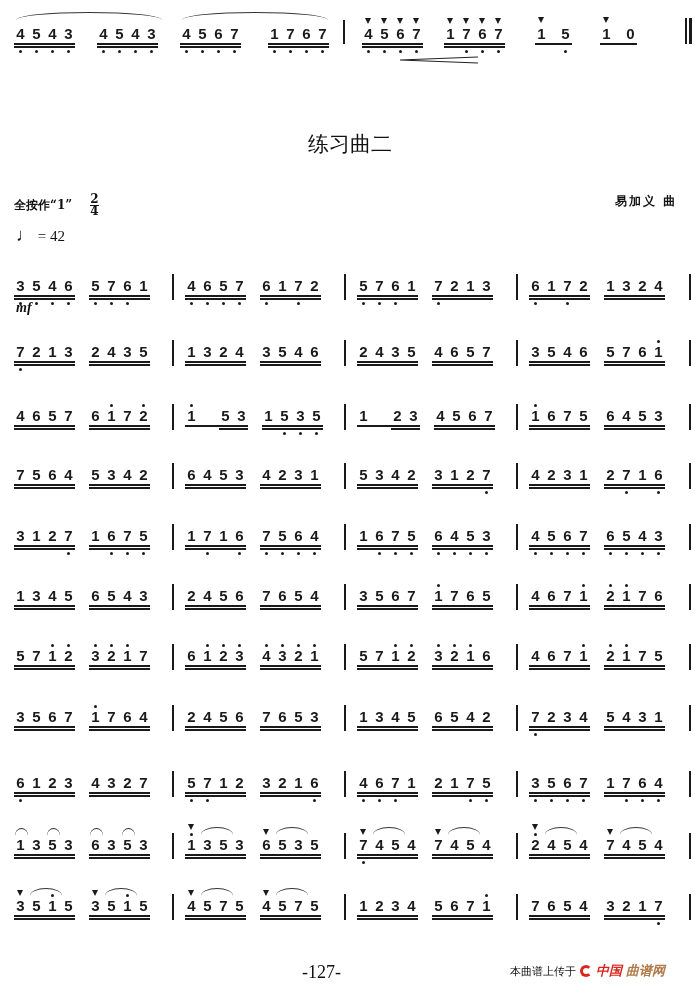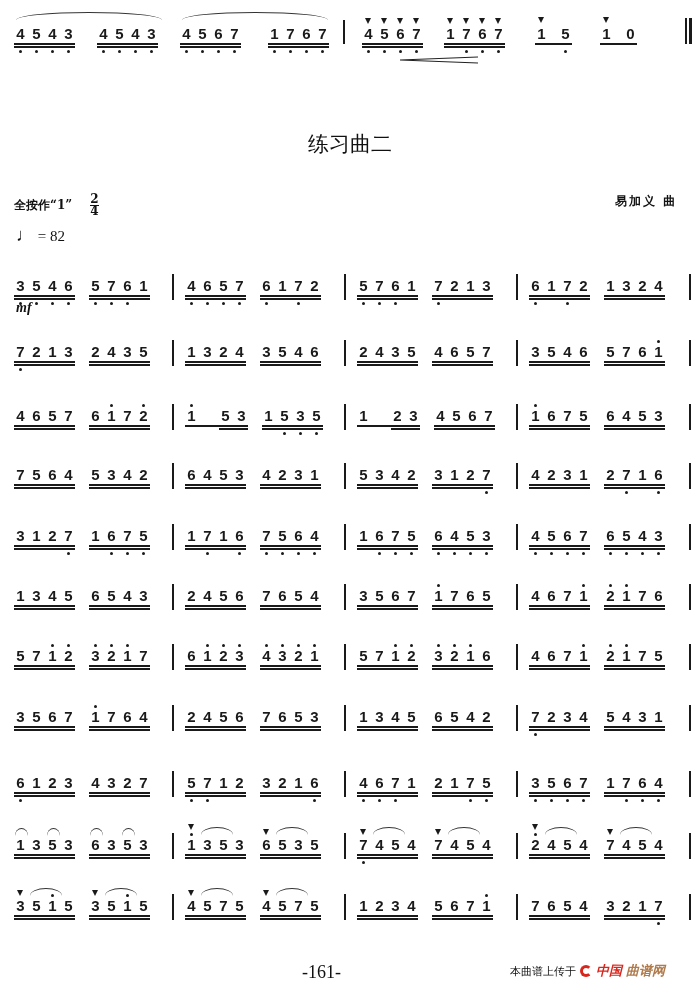--- a/index.html
+++ b/index.html
@@ -102,21 +102,21 @@
 <div class="key">
   <span>全按作“1”</span>
   <span style="display:inline-block; margin-left:14px; text-align:center; vertical-align:middle; line-height:11px; font-size:12px;">
     <span>2</span><br>
     <span style="display:block;border-top:1px solid #111;">4</span>
   </span>
 </div>
 <div class="composer">易加义 曲</div>
 <div class="tempo">
   <span style="font-size:18px;">♩</span>
-  <span>= 82</span>
+  <span>= 42</span>
 </div>
 <div class="dyn">mf</div>
 
 <div id="score">
     <div class="abs" style="left: 0px; top: 0px;">
       <div class="grp" style="left: 14px; top: 266px;">
         <div class="note" style="left: 0px;"><span>3</span><div class="dot-lo" style="top: 24px;"></div></div>
         <div class="note" style="left: 16px;"><span>5</span><div class="dot-lo" style="top: 24px;"></div></div>
         <div class="note" style="left: 32px;"><span>4</span><div class="dot-lo" style="top: 24px;"></div></div>
         <div class="note" style="left: 48px;"><span>6</span><div class="dot-lo" style="top: 24px;"></div></div>
@@ -891,19 +891,19 @@
         <div class="note" style="left: 16px;"><span>2</span></div>
         <div class="note" style="left: 32px;"><span>1</span></div>
         <div class="note" style="left: 48px;"><span>7</span><div class="dot-lo" style="top: 24px;"></div></div>
         <div class="uline" style="left: 0px; top: 29px; width: 61px;"></div>
         <div class="uline" style="left: 0px; top: 32px; width: 61px;"></div>
       </div>
       <div class="bar" style="left: 689px; top: 894px; height: 26px;"></div>
     </div>
   </div>
 
-<div class="pagenum">-161-</div>
+<div class="pagenum">-127-</div>
 <div class="footer">
   <span>本曲谱上传于</span>
   <span style="display:inline-block;width:12px;height:12px;border-radius:50%;border:3px solid #d9261c;border-right-color:transparent;box-sizing:border-box;"></span>
   <span class="logo" style="color:#d9261c;">中国</span>
     <span class="logo" style="color:#b07a4a;">曲谱网</span>
 </div>
 
 </body></html>

